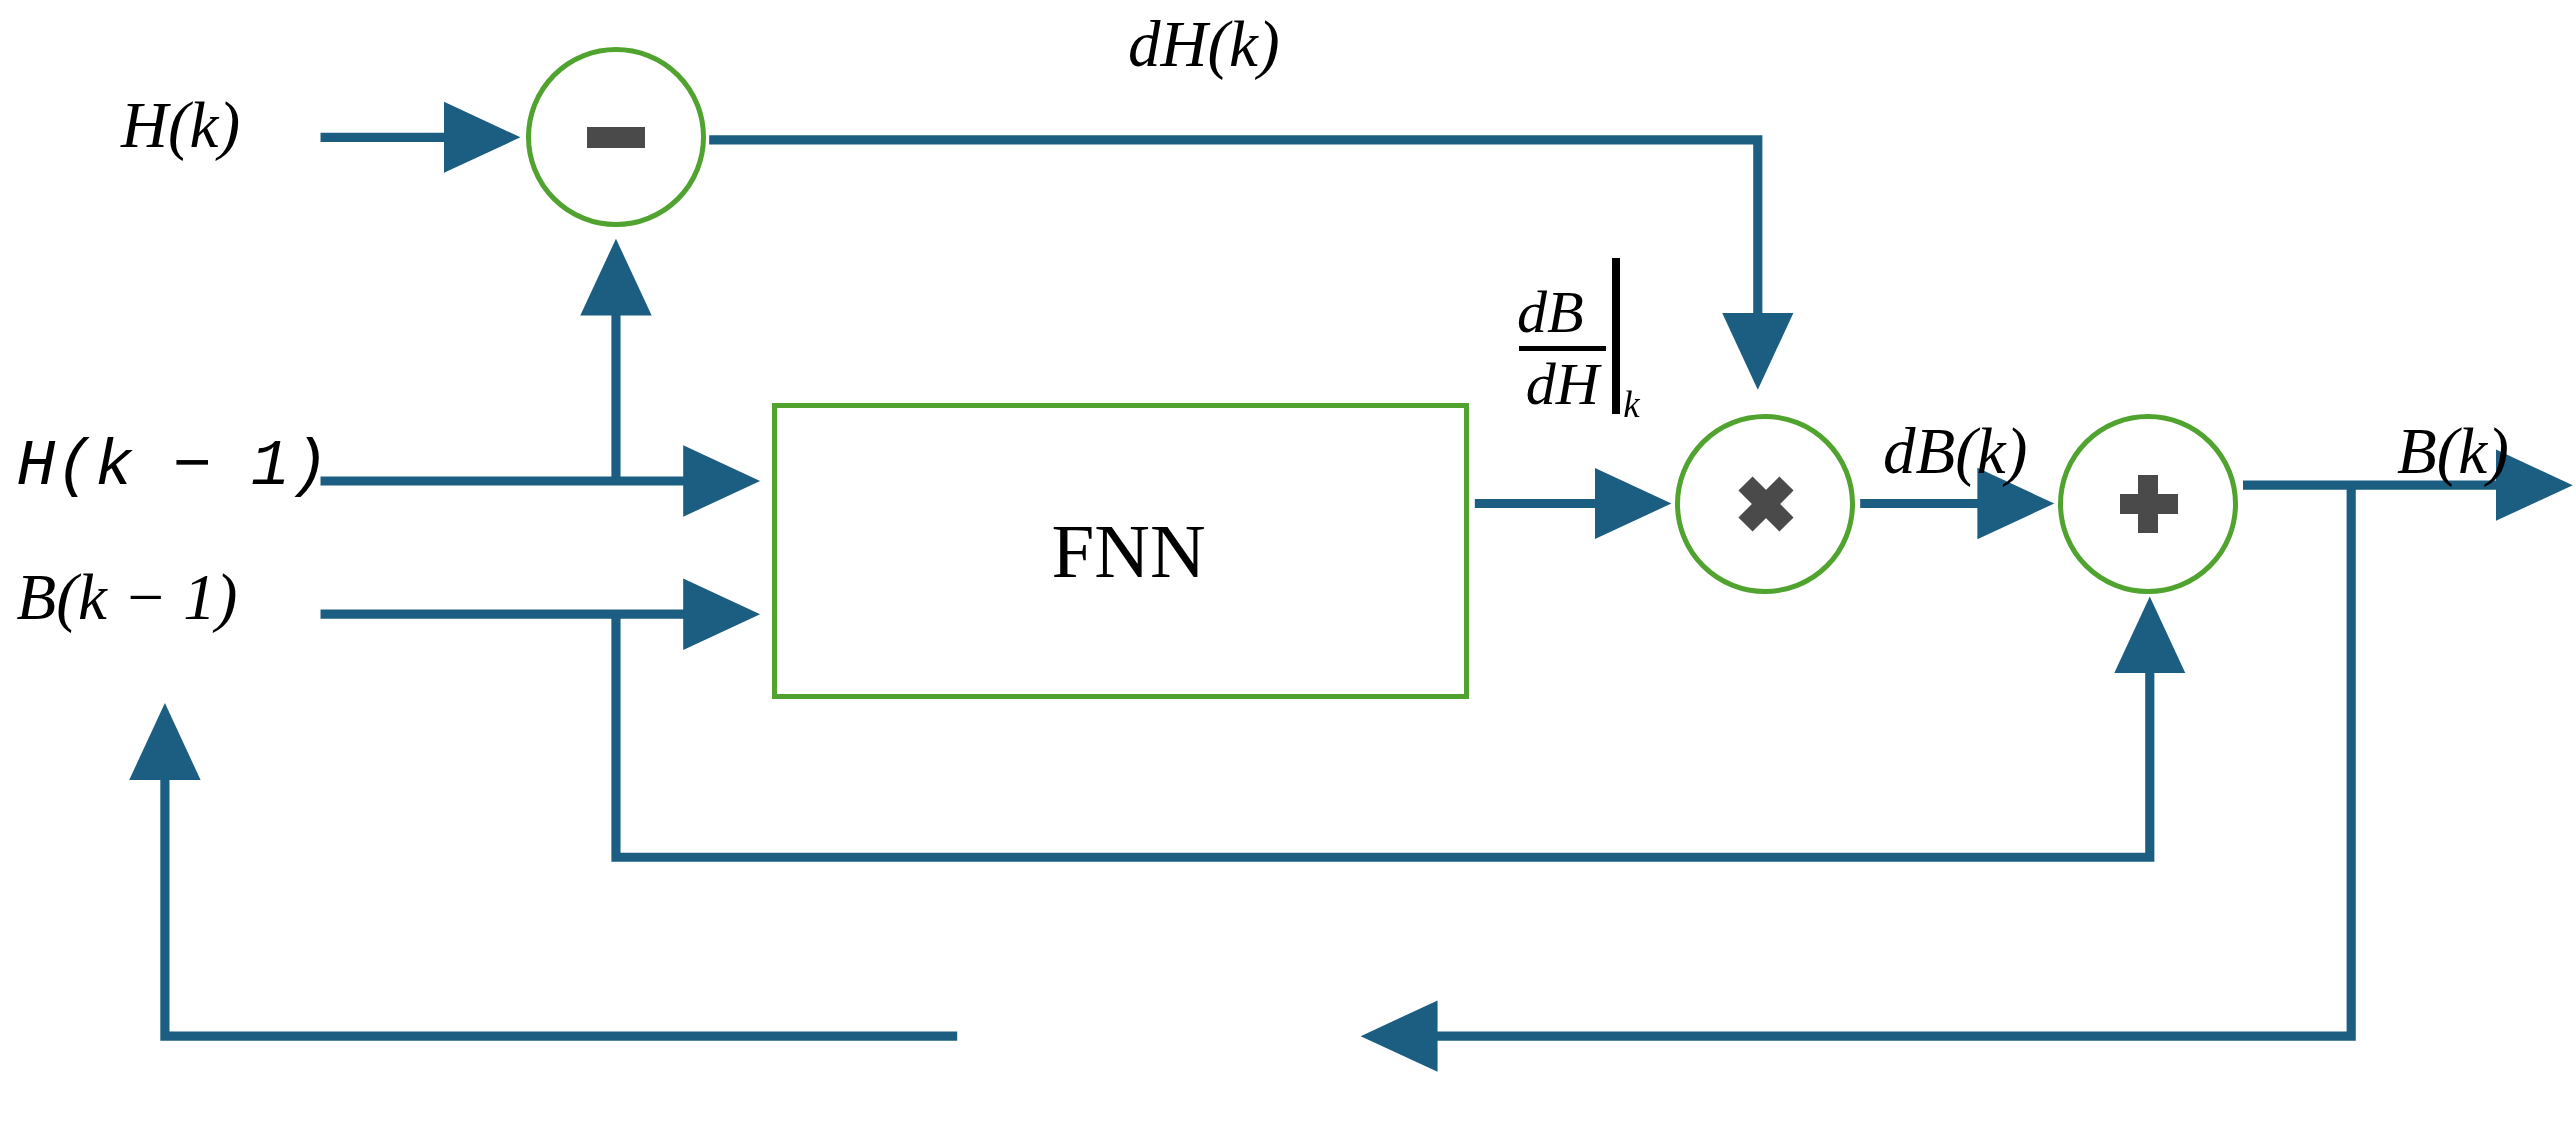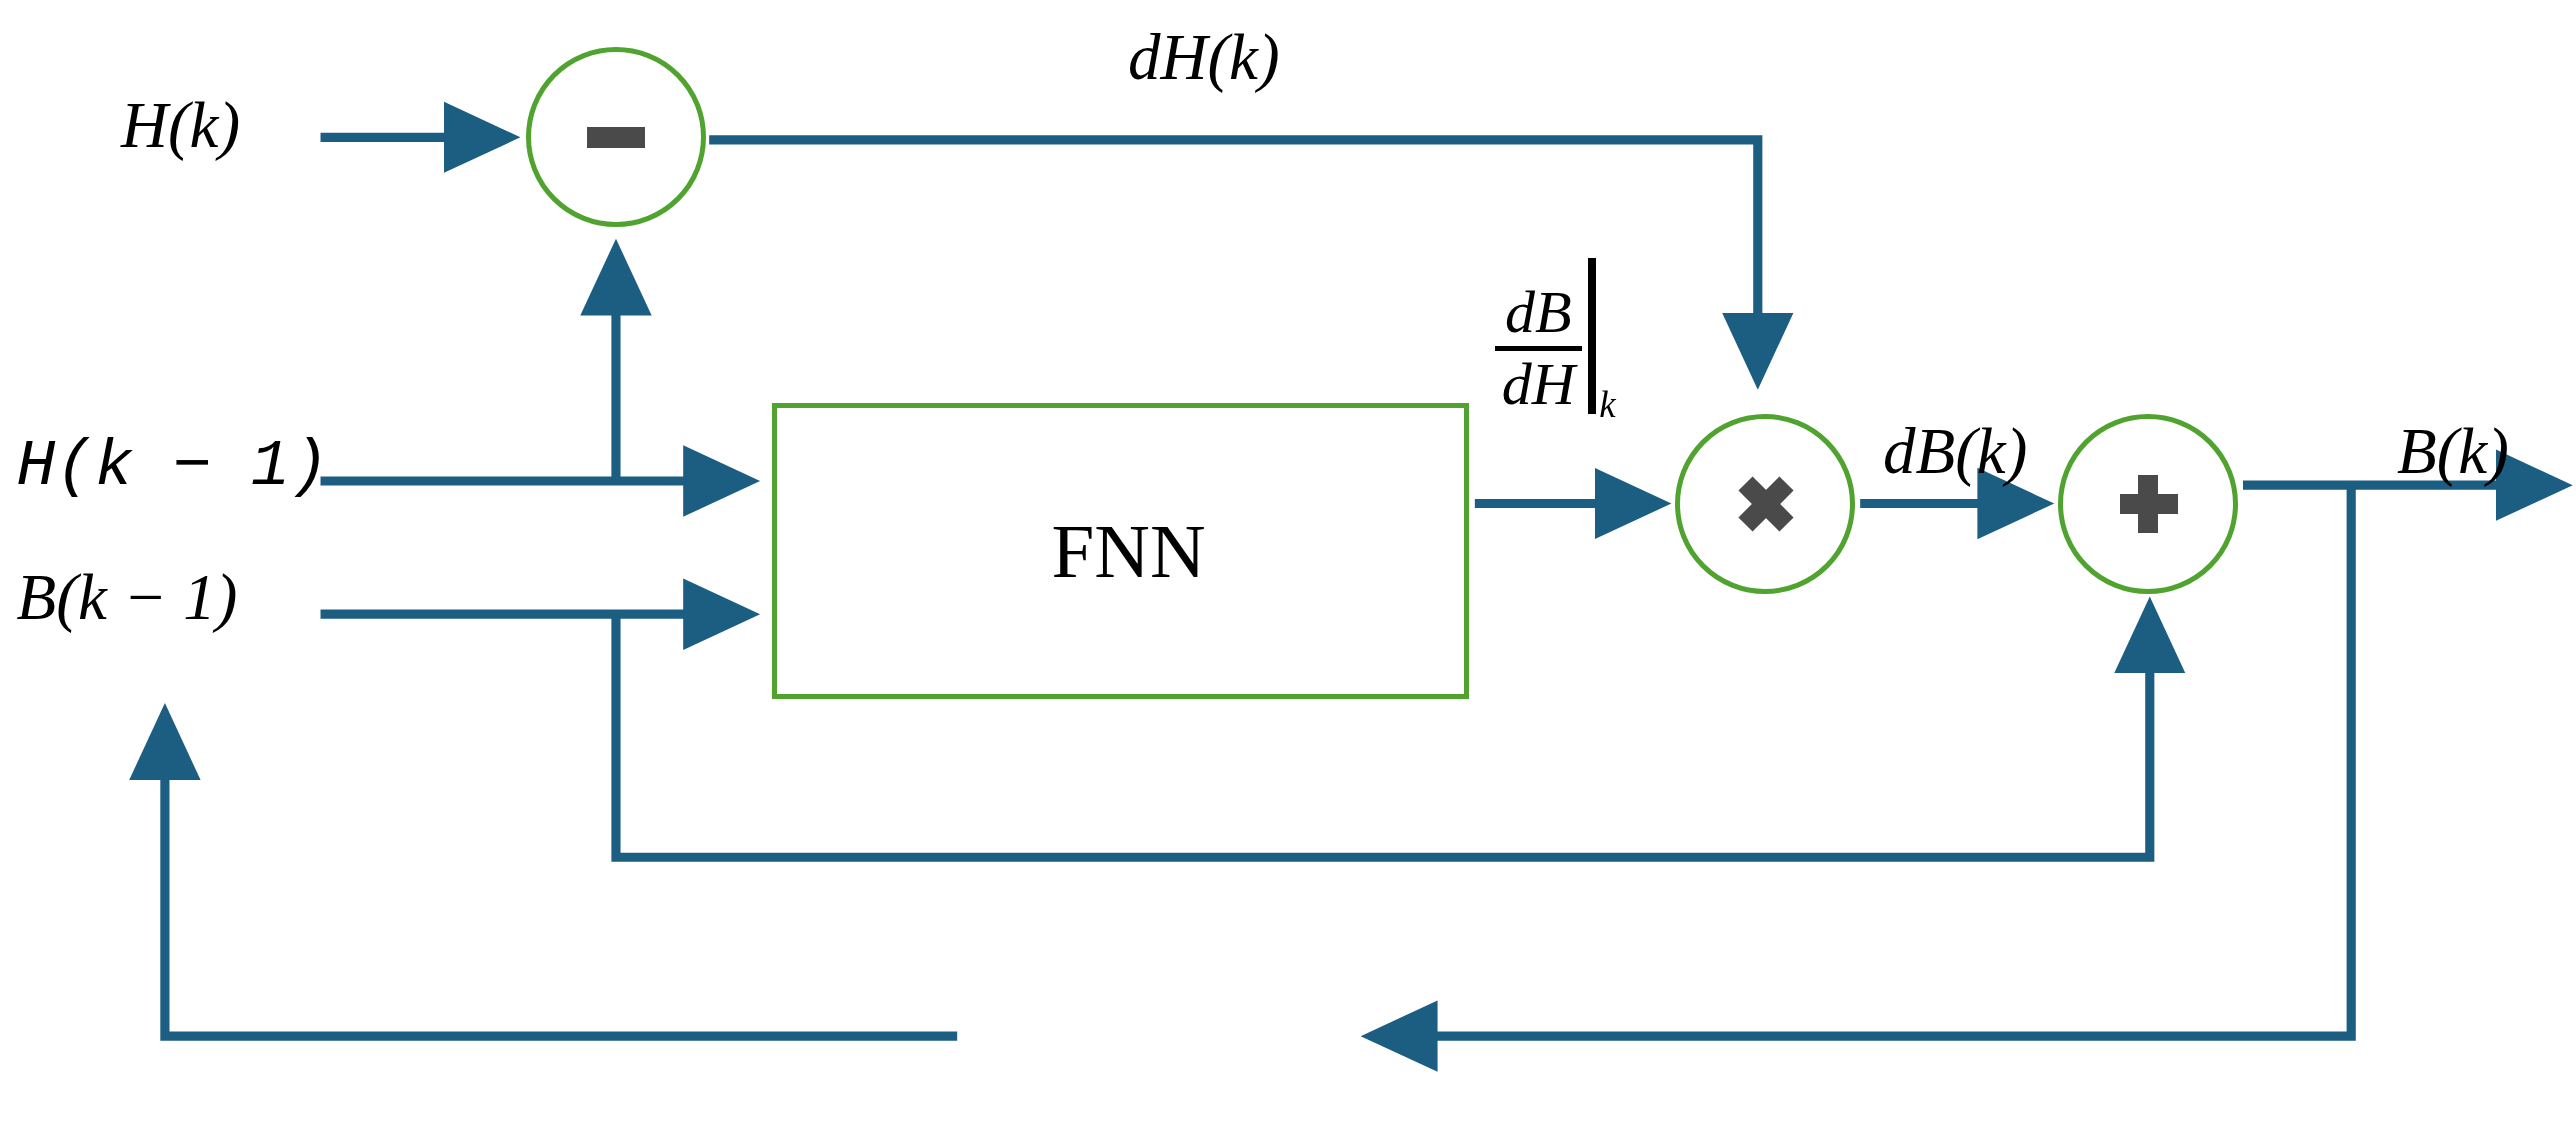--- a/index.html
+++ b/index.html
@@ -43,33 +43,33 @@
   #mul-g2{left:1737px;top:494px;width:58px;height:20px;transform:rotate(-45deg);transform-origin:center;}
   
   #add-h{left:2120px;top:494px;width:58px;height:20px;}
   #add-v{left:2138px;top:475px;width:20px;height:58px;}
 
   .lbl{position:absolute;color:#000000;white-space:nowrap;font-style:italic;}
 
   #lbl-hk{left:121px;top:88px;font-size:65px;}
   #lbl-hk1{left:16.6px;top:430px;font-size:65px;font-family:Liberation Mono, monospace;}
   #lbl-bk1{left:16.6px;top:560px;font-size:65px;}
-  #lbl-dhk{left:1128px;top:20px;font-size:65px;}
+  #lbl-dhk{left:1128px;top:7px;font-size:65px;}
   #lbl-dbk{left:1883px;top:414px;font-size:65px;}
   #lbl-bk{left:2397px;top:414px;font-size:65px;}
 
   
   #deriv{
     position:absolute;left:1495px;top:258px;
     display:flex;align-items:flex-end;
     font-style:italic;color:#000;
   }
   #deriv .frac{display:flex;flex-direction:column;align-items:center;font-size:60px;line-height:1.0;}
   #deriv .num{padding:0 6.7px 3.3px 6.7px;}
-  #deriv .den{padding:3.3px 6.7px 0 6.7px;border-top:5px solid #000;}
+  #deriv .den{padding:3.3px 6.7px 0 6.7px;border-top:5px solid #000;margin-left:24px;}
   #deriv .vbar{width:7.5px;background:#000;height:156px;margin-left:6.7px;align-self:flex-start;}
   #deriv .sub{font-size:37px;margin-left:3.3px;align-self:flex-end;position:relative;top:11.7px;}
 </style>
 </head>
 <body>
 
 <div id="stage">
 
   <svg id="wires" viewBox="0 0 3095 1371" xmlns="http://www.w3.org/2000/svg">
     <defs>

